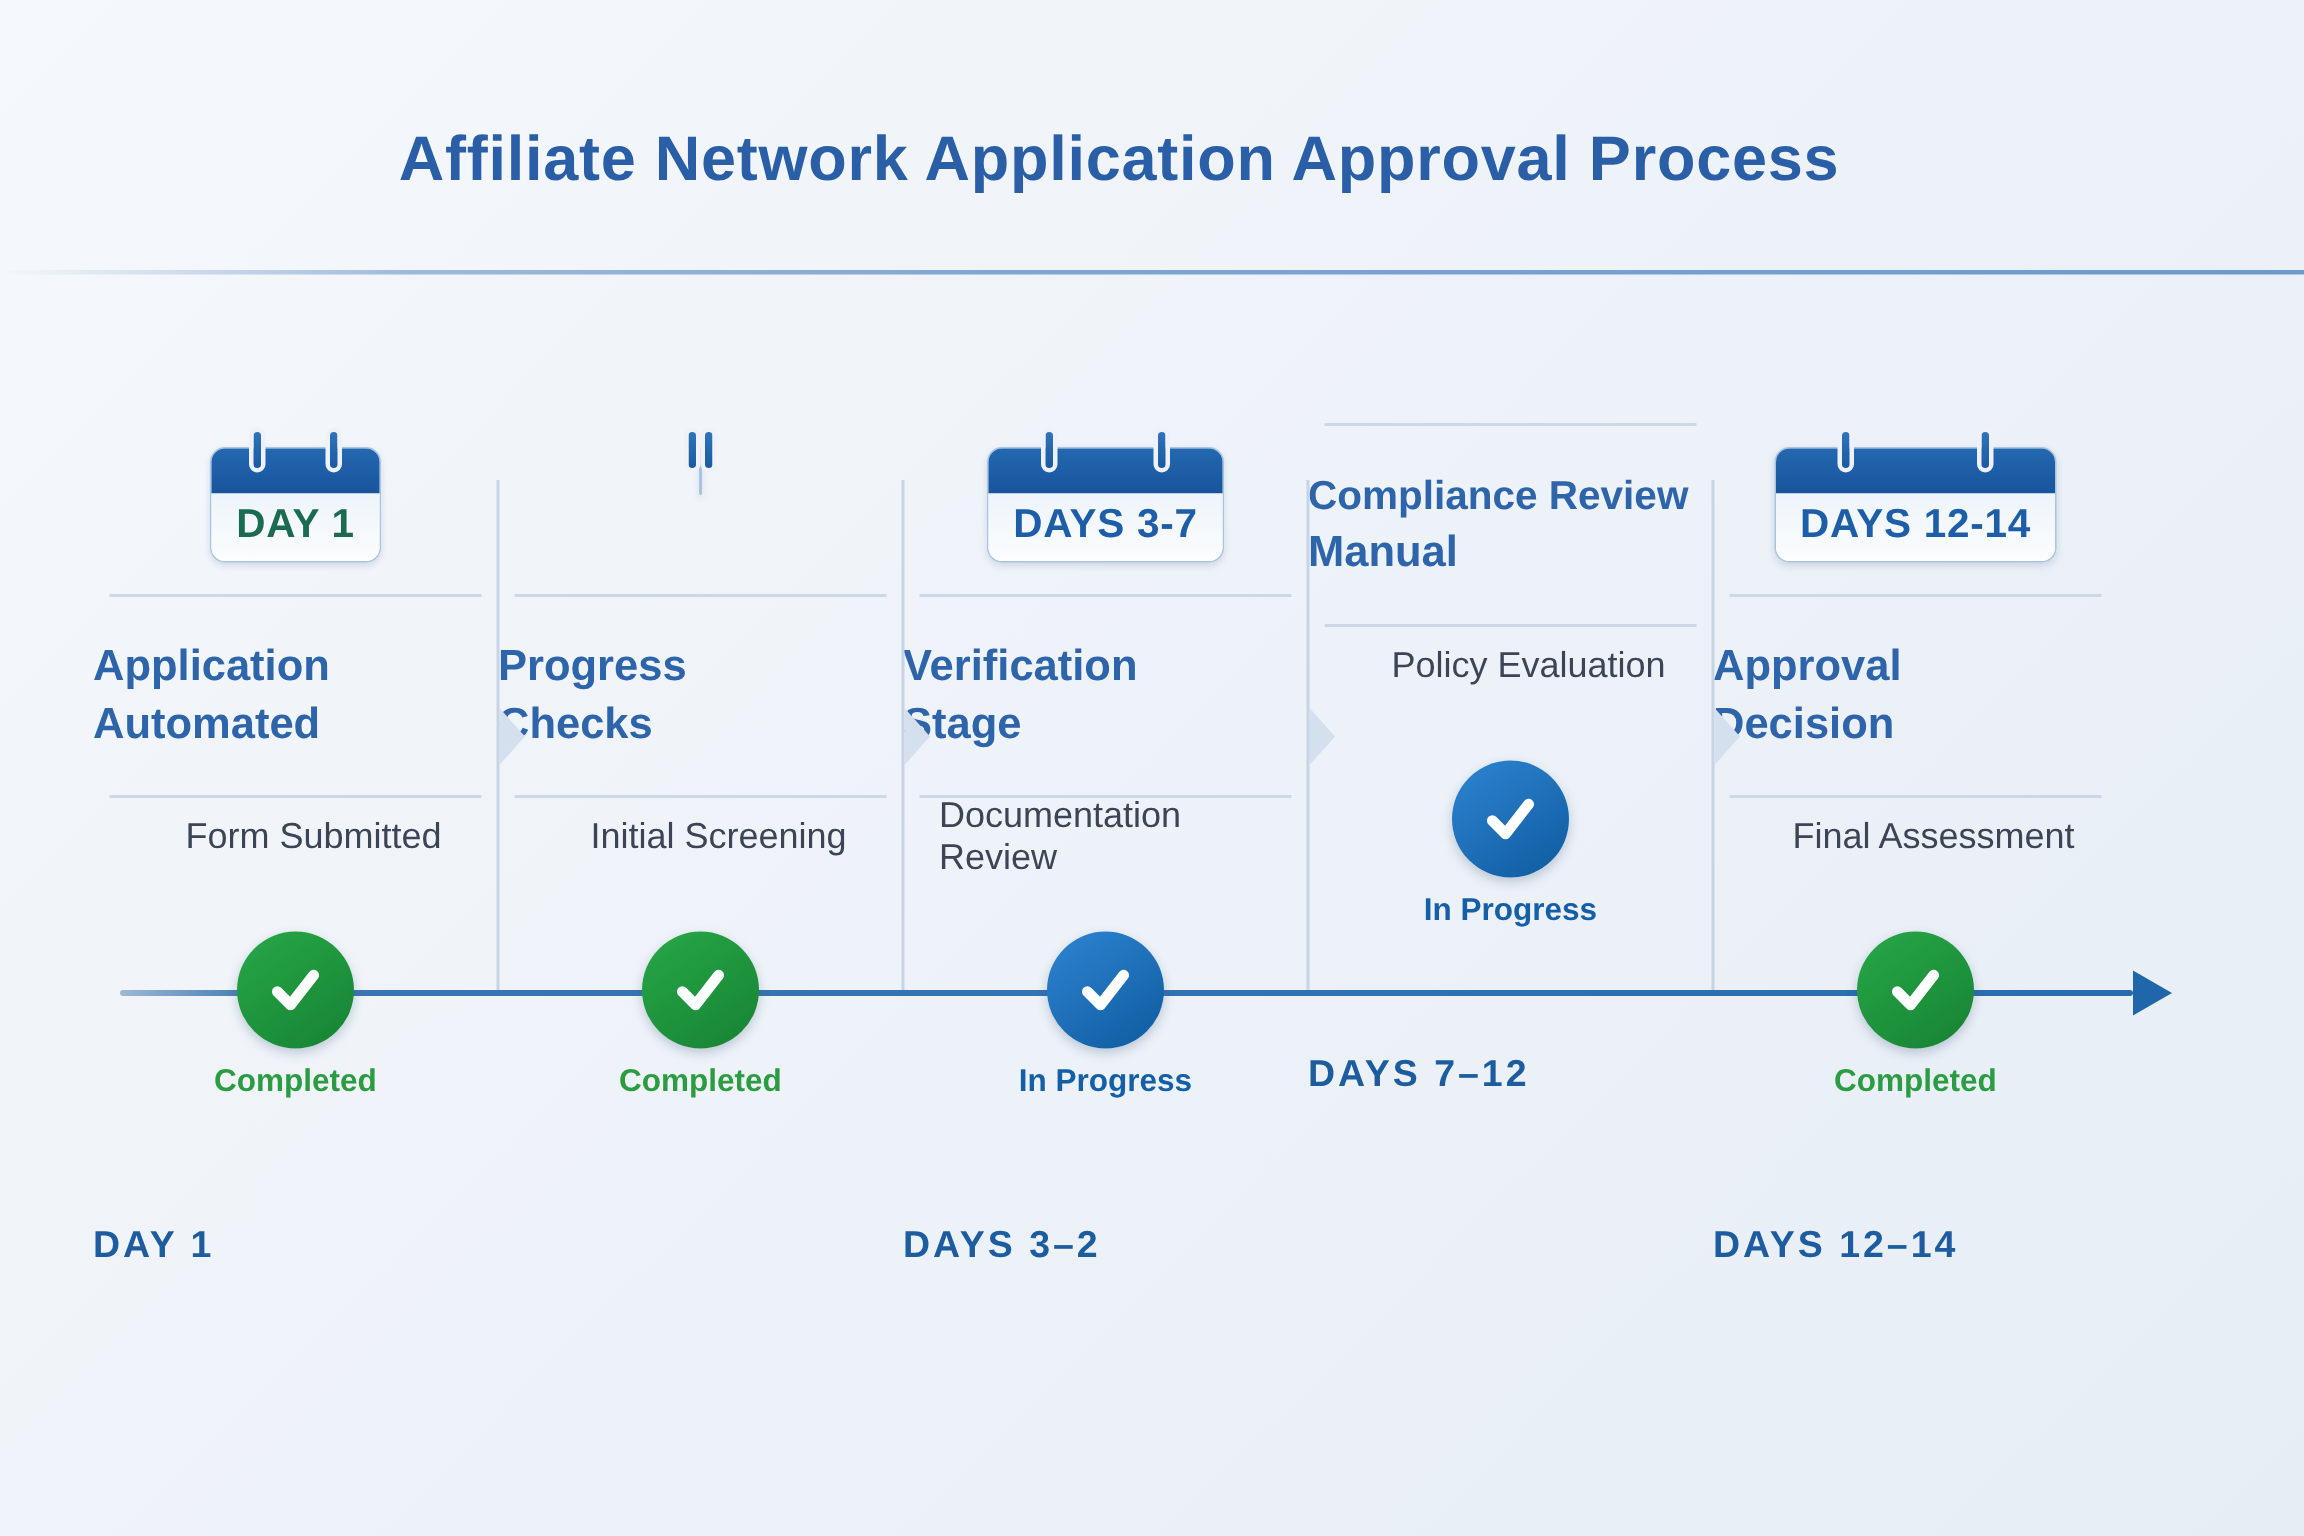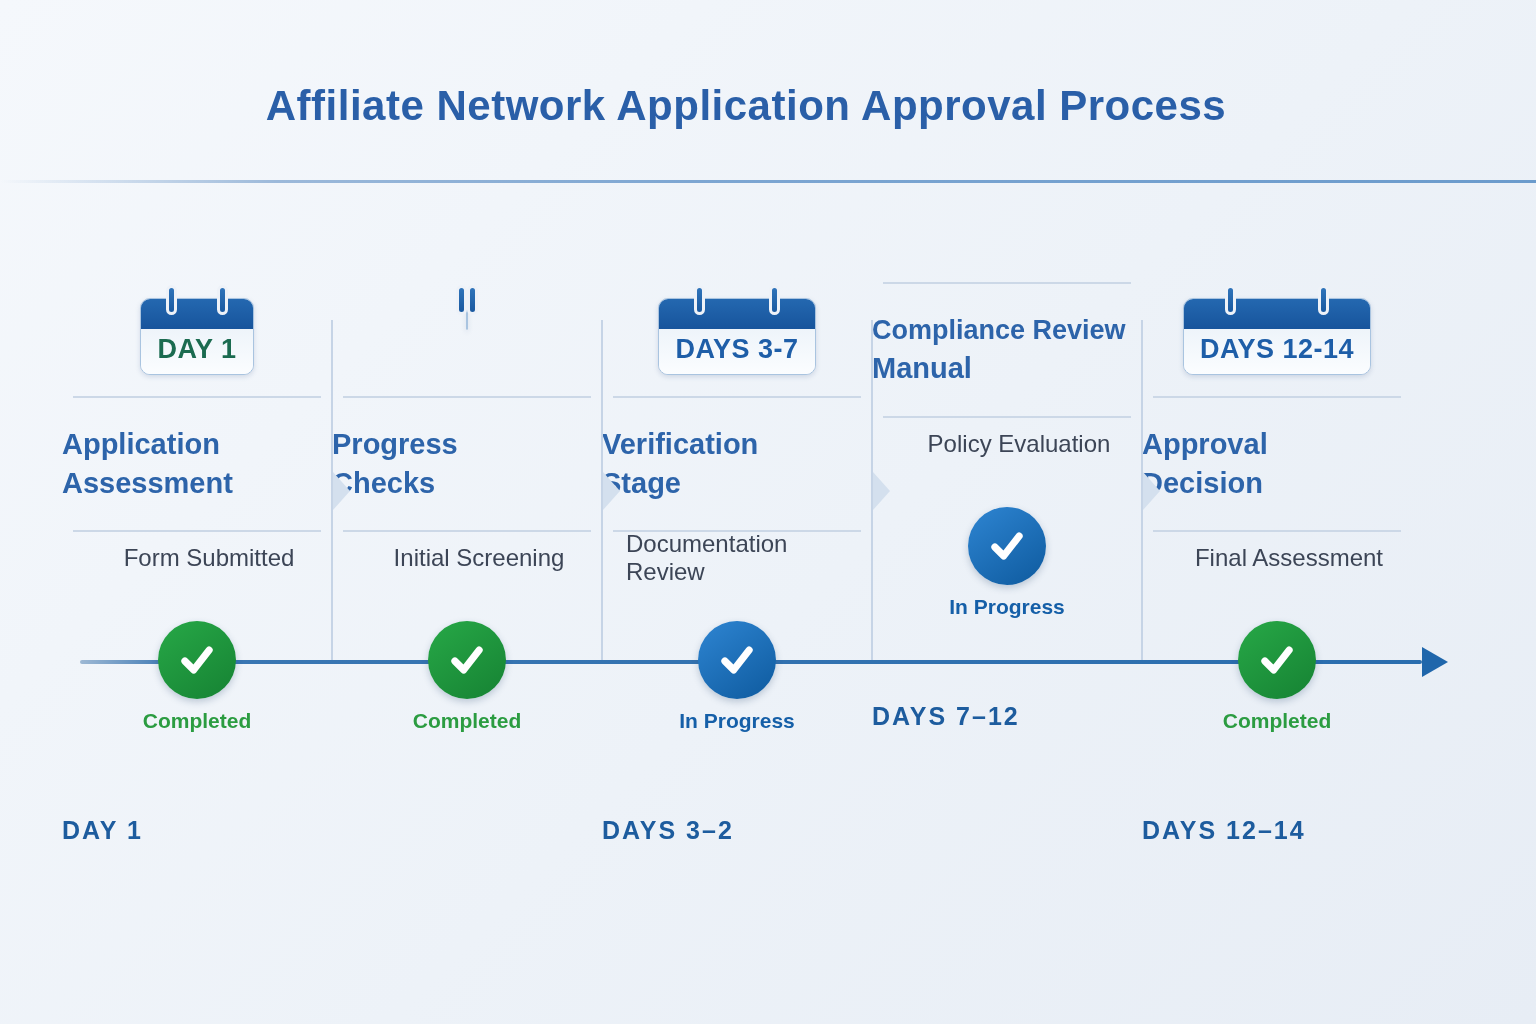--- a/index.html
+++ b/index.html
@@ -102,21 +102,21 @@
         <span class="ring r2"></span>
         <div class="cal-top"></div>
         <div class="cal-body">
           <span class="cal-label" style="color: rgb(27, 107, 80);">DAY 1</span>
         </div>
       </div>
     </div>
     <div class="hline"></div>
     <div class="title-area">
       <div class="stage-title-line line1">Application</div>
-      <div class="stage-title-line line2">Assessment</div>
+      <div class="stage-title-line line2">Automated</div>
     </div>
     <div class="hline"></div>
     <div class="sub-area">
       <div class="stage-sub">Form Submitted</div>
     </div>
     <div class="circle-area">
       <div class="circle completed">
         <svg width="44" height="44" viewBox="0 0 40 40">
           <path d="M9 21 L17 29 L31 11" fill="none" stroke="#ffffff" stroke-width="6.5" stroke-linecap="round" stroke-linejoin="round"></path>
         </svg>

